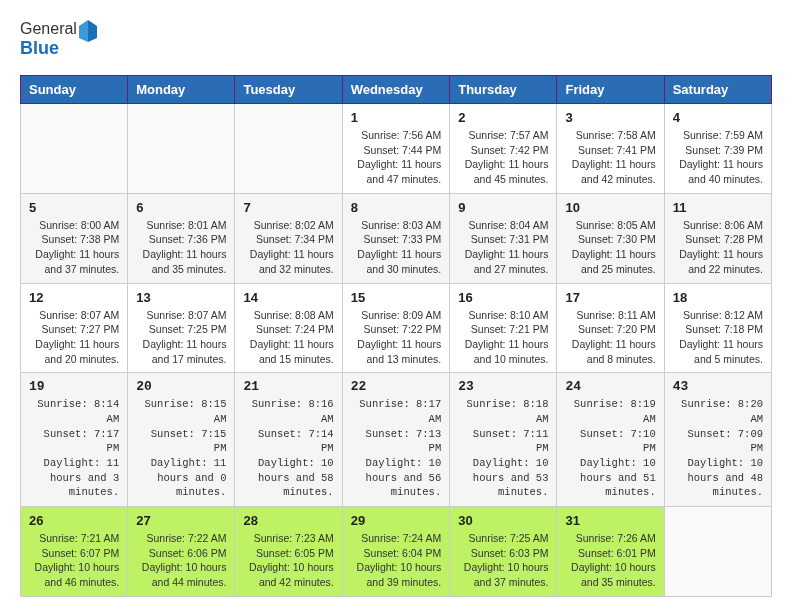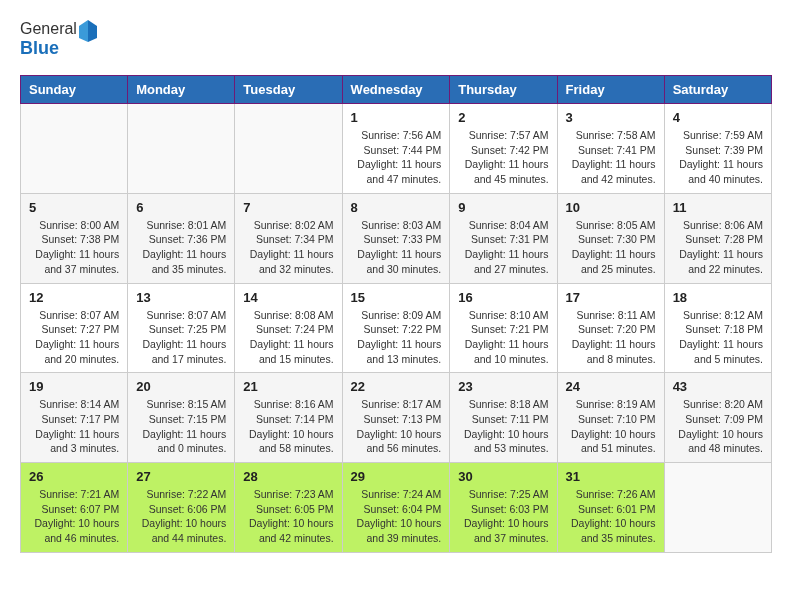--- a/index.html
+++ b/index.html
@@ -81,21 +81,21 @@
       line-height: 1.4;
       text-align: right;
     }
     .empty-cell {
       background: #f9f9f9 !important;
     }
     
     .row-1 td { background: #fff; }
     .row-2 td { background: #f0f0f0; }
     .row-3 td { background: #fff; margin-top: 8px; }
-    .row-4 td { background: #f0f0f0; }
+    .row-4 td { background: #f0f0f0; font-family: Liberation Mono, monospace; }
     .row-5 td { background: #bef264; }
   </style>
 </head>
 <body>
 
 <div class="header">
   <div class="logo">
     <div>
       <div style="display:flex;align-items:flex-start;">
         <span class="logo-general">General</span>

